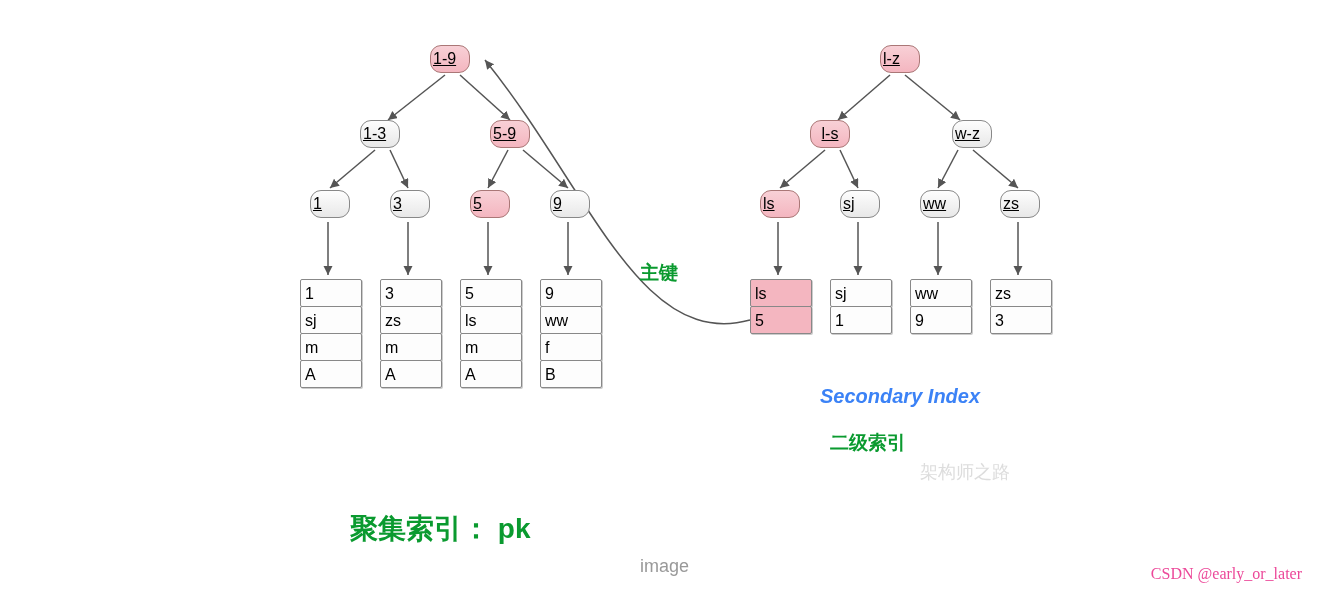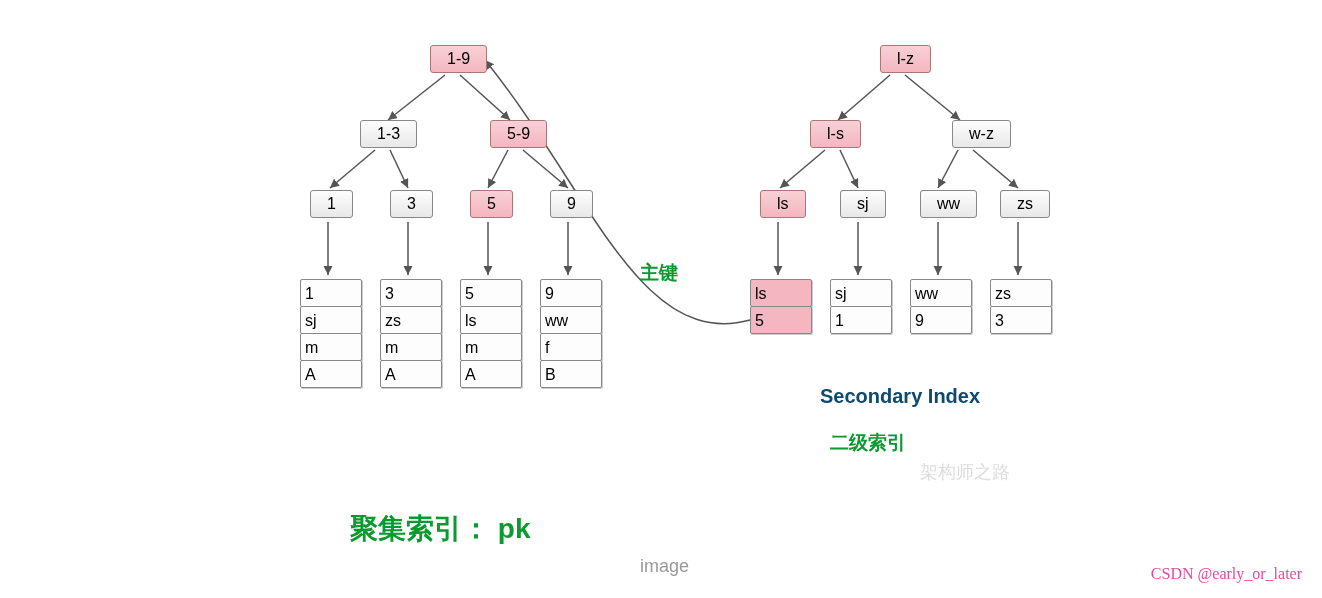--- a/index.html
+++ b/index.html
@@ -13,27 +13,28 @@
   .diagram-area {
     position: absolute;
     left: 240px;
     top: 30px;
     width: 900px;
     height: 470px;
   }
   .node {
     position: absolute;
     border: 1px solid #888;
-    border-radius: 3px;
+    border-radius: 11px;
     font-size: 16px;
-    padding: 4px 16px;
+    padding: 4px 2px;
     min-width: 40px;
     text-align: left;
     box-sizing: border-box;
     background: linear-gradient(to bottom, #fdfdfd, #e8e8e8);
+    text-decoration: underline;
   }
   .node.pink {
     background: linear-gradient(to bottom, #f8d0d6, #f4b6c0);
     border-color: #a77;
   }
   .leaf-stack {
     position: absolute;
     width: 62px;
   }
   .cell {
@@ -55,22 +56,23 @@
     position: absolute;
     left: 0;
     top: 0;
     width: 900px;
     height: 470px;
     pointer-events: none;
   }
   .label {
     position: absolute;
     font-weight: bold;
-    color: #0c4a6e;
+    color: #3b82f6;
     font-size: 20px;
+    font-style: italic;
   }
   .green-label {
     position: absolute;
     color: #0a9a2f;
     font-weight: bold;
     font-size: 19px;
   }
   .caption {
     position: absolute;
     color: #999;

